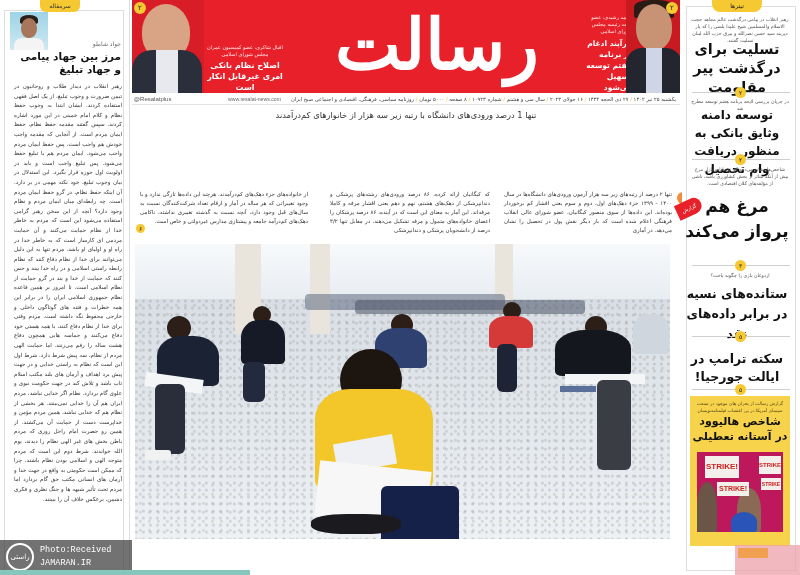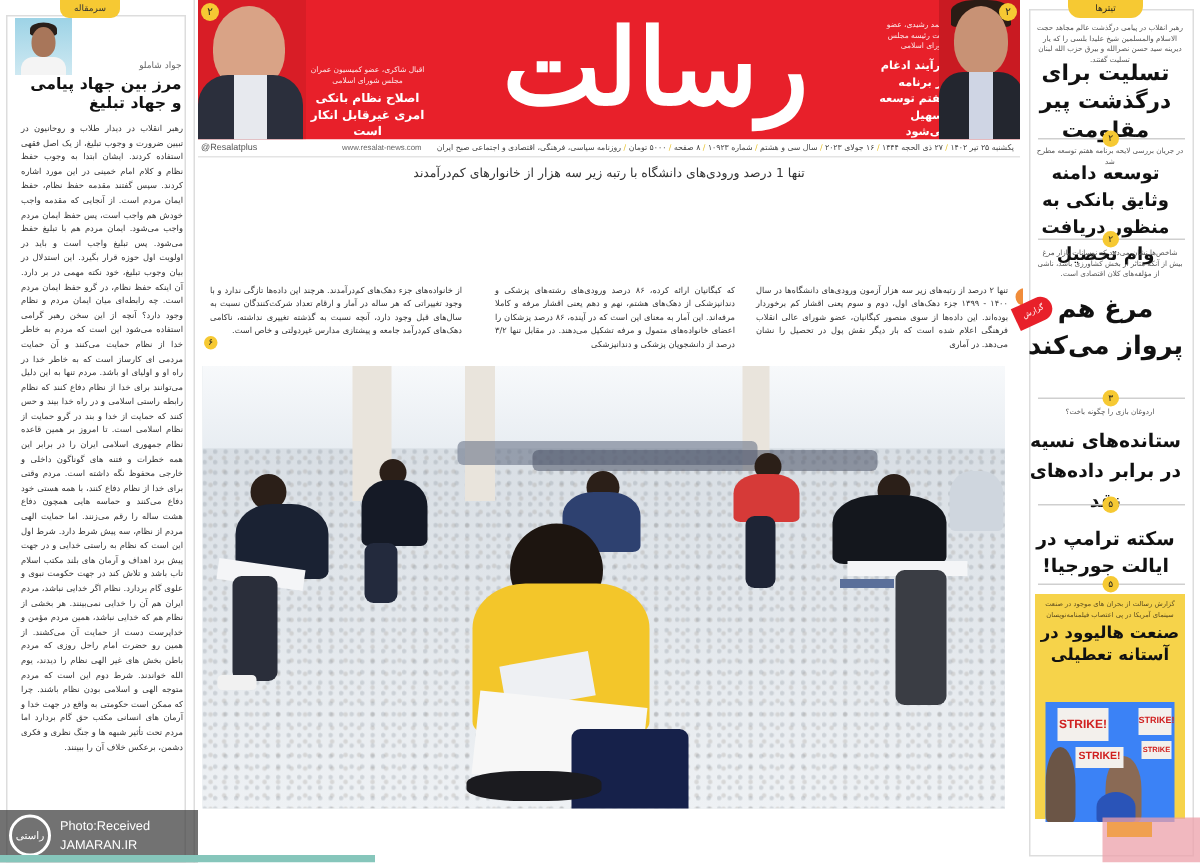--- a/index.html
+++ b/index.html
@@ -15,21 +15,21 @@
   .left-portrait { position: absolute; left: 10px; top: 12px; width: 38px; height: 38px; background: linear-gradient(180deg, #9dd3e6 0%, #cfe9f2 100%); overflow: hidden; }
   .left-portrait .head { position: absolute; left: 11px; top: 6px; width: 16px; height: 20px; background: #a8765a; border-radius: 50% 50% 45% 45%; }
   .left-portrait .hair { position: absolute; left: 10px; top: 3px; width: 18px; height: 9px; background: #2a1f1a; border-radius: 50% 50% 20% 20%; }
   .left-portrait .body { position: absolute; left: 4px; top: 26px; width: 30px; height: 14px; background: #f4f4f4; border-radius: 8px 8px 0 0; }
   .left-author { position: absolute; right: 8px; top: 40px; font-size: 6px; color: #666; direction: rtl; }
   .left-headline { position: absolute; right: 8px; top: 50px; width: 105px; font-size: 10.5px; font-weight: bold; color: #111; line-height: 13px; direction: rtl; text-align: right; }
   .left-body { position: absolute; right: 7px; top: 82px; width: 108px; font-size: 5.6px; line-height: 9.6px; color: #333; direction: rtl; text-align: justify; }
 
   .jamaran { position: absolute; left: 0; top: 540px; width: 132px; height: 35px; background: rgba(60,60,60,0.72); }
   .jamaran-logo { position: absolute; left: 6px; top: 3px; width: 28px; height: 28px; border: 2px solid #fff; border-radius: 50%; color: #fff; font-size: 7px; text-align: center; line-height: 24px; }
-  .jamaran-text { position: absolute; left: 40px; top: 4px; color: #fff; font-size: 8.5px; line-height: 13px; font-family: Liberation Sans, sans-serif; }
+  .jamaran-text { position: absolute; left: 40px; top: 4px; color: #fff; font-size: 8.5px; line-height: 13px; font-family: Liberation Mono, monospace; }
   .bottom-bar { position: absolute; left: 0; top: 570px; width: 250px; height: 5px; background: #86c6bb; }
 
   
   .masthead { position: absolute; left: 132px; top: 0; width: 548px; height: 93px; background: #e8202a; overflow: hidden; }
   .mh-left-photo { position: absolute; left: 0; top: 0; width: 72px; height: 93px; background: #d81d26; }
   .mh-left-photo .face { position: absolute; left: 10px; top: 4px; width: 48px; height: 56px; background: #d9a386; border-radius: 50% 50% 45% 45%; }
   .mh-left-photo .suit { position: absolute; left: 0; top: 50px; width: 70px; height: 43px; background: #2b2f3c; border-radius: 20px 20px 0 0; }
   .mh-left-photo .shirt { position: absolute; left: 24px; top: 50px; width: 22px; height: 43px; background: #e7e9ee; }
   .mh-left-badge { position: absolute; left: 2px; top: 2px; width: 12px; height: 12px; border-radius: 50%; background: #f6c933; font-size: 7px; text-align: center; line-height: 12px; color: #222; }
   .mh-left-cap { position: absolute; left: 74px; top: 44px; width: 78px; direction: rtl; text-align: center; color: #fff; }
@@ -87,21 +87,21 @@
   .right-tag { position: absolute; left: 30px; top: 0; width: 50px; height: 12px; background: #f6c933; border-radius: 0 0 8px 8px; font-size: 6px; color: #222; text-align: center; line-height: 12px; direction: rtl; }
   .r-small { position: absolute; right: 8px; width: 100px; font-size: 4.8px; line-height: 7px; color: #555; direction: rtl; text-align: center; }
   .r-head { position: absolute; right: 6px; width: 106px; font-weight: bold; color: #111; direction: rtl; text-align: center; }
   .r-divider { position: absolute; left: 10px; width: 98px; height: 1px; background: #cfcfcf; }
   .r-num { position: absolute; left: 53px; width: 11px; height: 11px; background: #f6c933; border-radius: 50%; font-size: 6px; text-align: center; line-height: 11px; color: #222; }
   .r-badge { position: absolute; left: 676px; top: 200px; width: 26px; height: 16px; background: #e8202a; color: #fff; font-size: 5px; line-height: 16px; text-align: center; border-radius: 0 8px 8px 0; transform: rotate(-25deg); direction: rtl; }
 
   .yellow-box { position: absolute; left: 690px; top: 396px; width: 100px; height: 150px; background: #f6d34a; }
   .yellow-box .small { position: absolute; right: 6px; top: 4px; width: 88px; font-size: 4.5px; line-height: 7px; color: #5a4a1e; text-align: center; direction: rtl; }
   .yellow-box .hd { position: absolute; right: 2px; top: 18px; width: 96px; font-size: 11px; line-height: 15px; font-weight: bold; color: #111; text-align: center; direction: rtl; }
-  .strike-photo { position: absolute; left: 697px; top: 468px; width: 86px; height: 80px; background: #3b82f6; overflow: hidden; }
+  .strike-photo { position: absolute; left: 697px; top: 452px; width: 86px; height: 80px; background: #be185d; overflow: hidden; }
   .strike-photo .sign { position: absolute; background: #f3f0ec; color: #d02020; font-family: "Liberation Sans", sans-serif; font-weight: bold; text-align: center; }
   .strike-photo .crowd { position: absolute; border-radius: 50% 50% 10% 10%; }
 
   .corner-ribbon { position: absolute; left: 735px; top: 545px; width: 65px; height: 30px; background: rgba(236,160,170,0.75); }
   .corner-orange { position: absolute; left: 738px; top: 548px; width: 30px; height: 10px; background: #f0a050; }
 </style>
 </head>
 <body>
 
 <div class="page">
@@ -239,21 +239,21 @@
   <div class="r-head" style="left:684px; top:284px; font-size:12.5px; line-height:20px;">ستانده‌های نسیه در برابر داده‌های نقد</div>
   <div class="r-divider" style="left:692px; top:336px;"></div>
   <div class="r-num" style="left:735px; top:331px;">۵</div>
 
   <div class="r-head" style="left:684px; top:350px; font-size:12.5px; line-height:18px;">سکته ترامپ در ایالت جورجیا!</div>
   <div class="r-divider" style="left:692px; top:389px;"></div>
   <div class="r-num" style="left:735px; top:384px;">۵</div>
 
   <div class="yellow-box">
     <div class="small">گزارش رسالت از بحران های موجود در صنعت سینمای آمریکا در پی اعتصاب فیلمنامه‌نویسان</div>
-    <div class="hd">صنعت هالیوود در آستانه تعطیلی</div>
+    <div class="hd">شاخص هالیوود در آستانه تعطیلی</div>
   </div>
   <div class="strike-photo">
     <div class="crowd" style="left:0; top:30px; width:20px; height:50px; background:#6b5546;"></div>
     <div class="crowd" style="left:40px; top:36px; width:24px; height:44px; background:#8a6a55;"></div>
     <div class="crowd" style="left:34px; top:60px; width:26px; height:20px; background:#2a54b8;"></div>
     <div class="sign" style="left:8px; top:4px; width:34px; height:22px; font-size:8px; line-height:22px;">STRIKE!</div>
     <div class="sign" style="left:20px; top:30px; width:32px; height:14px; font-size:7px; line-height:14px;">STRIKE!</div>
     <div class="sign" style="left:62px; top:4px; width:22px; height:18px; font-size:6px; line-height:18px;">STRIKE!</div>
     <div class="sign" style="left:64px; top:26px; width:20px; height:12px; font-size:5px; line-height:12px;">STRIKE</div>
   </div>

